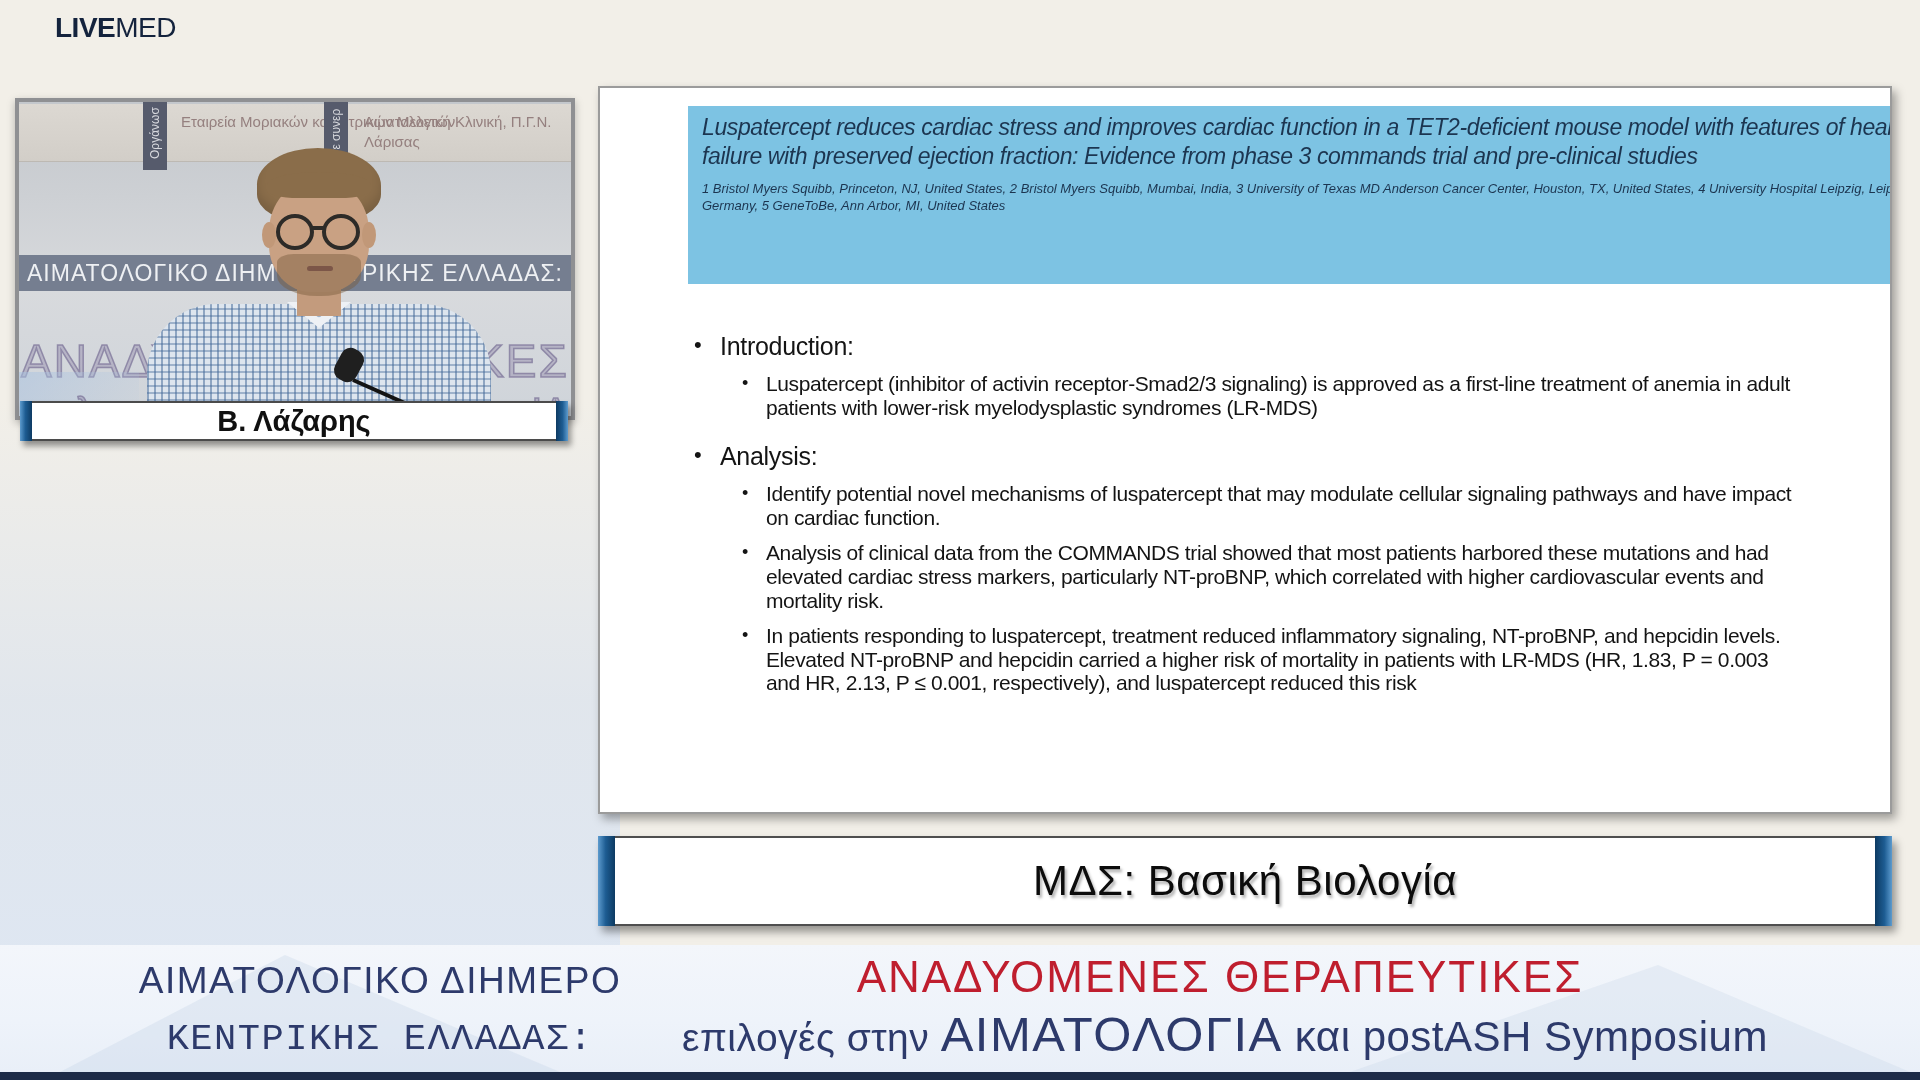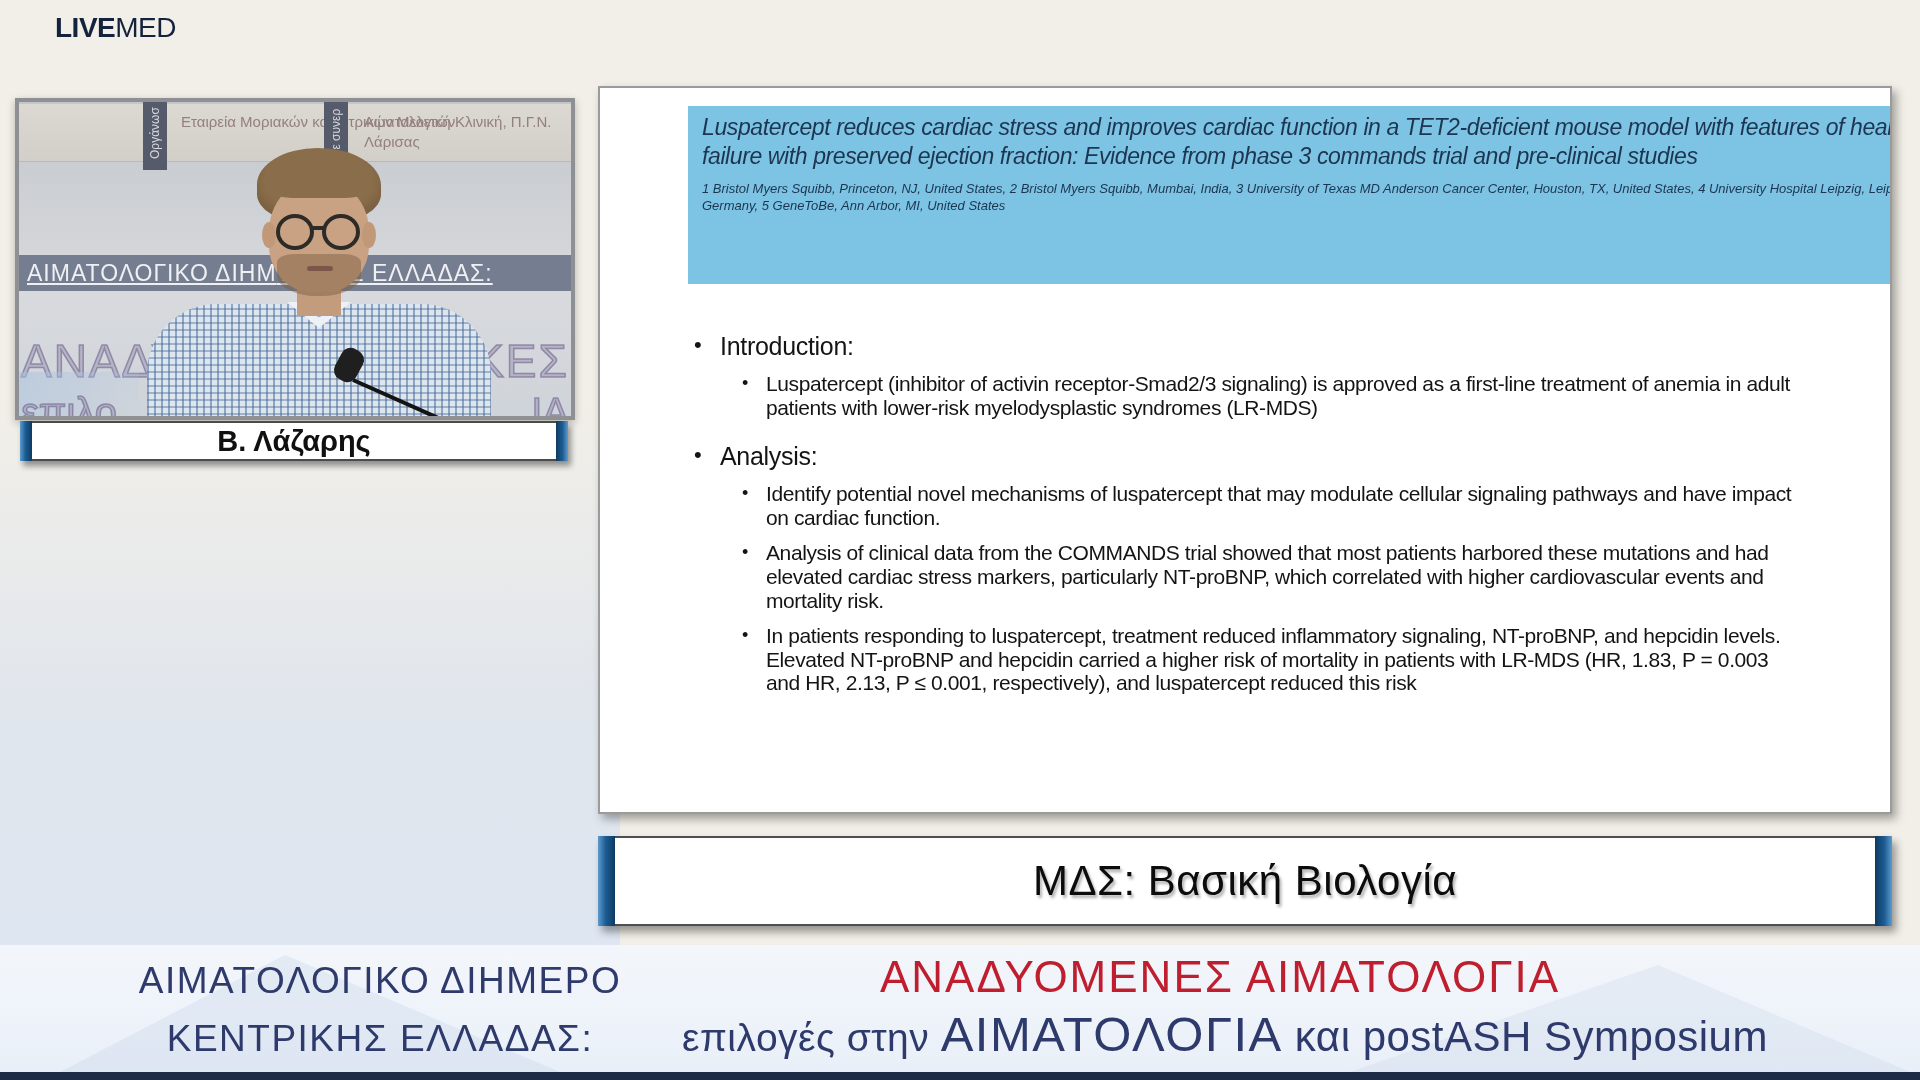--- a/index.html
+++ b/index.html
@@ -30,21 +30,21 @@
   .v-banner { position:absolute; left:0; top:2px; width:100%; height:58px;
     background:linear-gradient(180deg,#dcd8d2 0%, #d2cec8 100%); border-bottom:1px solid #bdb9b3; }
   .v-tab { position:absolute; top:-6px; width:24px; height:74px; background:#565b6c; color:#d8d9de;
     font-size:12px; display:flex; align-items:center; justify-content:center;
     writing-mode:vertical-rl; transform:rotate(180deg); overflow:hidden; }
   .v-tab1 { left:124px; } .v-tab2 { left:305px; }
   .v-org { position:absolute; top:10px; font-size:15px; line-height:1.35; color:#95807f; }
   .v-org1 { left:162px; } .v-org2 { left:345px; }
   .v-band { position:absolute; left:0; top:153px; width:100%; height:36px; background:#757e90;
     color:#eef0f3; font-size:23px; letter-spacing:1px; display:flex; align-items:center;
-    justify-content:flex-start; padding:0 8px;text-decoration:underline; }
+    justify-content:space-between; padding:0 8px; }
   .v-ghost { position:absolute; left:0; width:100%; display:flex; justify-content:space-between;
     padding:0 2px; color:rgba(146,138,170,0.45); -webkit-text-stroke:1.5px rgba(126,117,153,0.75); }
   .v-ghost1 { top:232px; font-size:46px; letter-spacing:2px; }
   .v-ghost2 { top:288px; font-size:40px; }
   .v-corner { position:absolute; left:0; top:270px; width:120px; height:52px;
     background:linear-gradient(135deg, rgba(170,195,225,0.55), rgba(170,195,225,0)); }
 
   
   .p-hair { position:absolute; left:238px; top:46px; width:124px; height:74px; background:#8a6d4a;
     border-radius:52% 54% 40% 40%; box-shadow:inset 0 -8px 10px rgba(0,0,0,0.12); }
@@ -69,21 +69,21 @@
       repeating-linear-gradient(90deg, rgba(64,102,150,0.50) 0 2px, rgba(0,0,0,0) 2px 7px),
       repeating-linear-gradient(0deg, rgba(64,102,150,0.40) 0 2px, rgba(0,0,0,0) 2px 7px); }
   .p-collar { position:absolute; left:268px; top:200px; width:64px; height:26px; background:#eef1f5;
     clip-path:polygon(0 0, 50% 100%, 100% 0, 80% 0, 50% 62%, 20% 0); }
   .p-mic-head { position:absolute; left:318px; top:246px; width:24px; height:34px; background:#1f1f1f;
     border-radius:10px; transform:rotate(28deg); }
   .p-mic-arm { position:absolute; left:334px; top:276px; width:170px; height:4px; background:#141414;
     transform:rotate(24deg); transform-origin:left center; }
 
   
-  .plate { position:absolute; left:20px; top:421px; width:548px; height:40px; background:#ffffff;
+  .plate { position:absolute; left:20px; top:401px; width:548px; height:40px; background:#ffffff;
     border:2px solid #4b4b4b; box-shadow:3px 5px 6px rgba(0,0,0,0.40);
     display:flex; align-items:center; justify-content:center; }
   .plate .cap { position:absolute; top:-2px; width:12px; height:40px;
     background:linear-gradient(90deg,#5d9bce 0%, #1d5c92 45%, #0d3a62 100%); }
   .plate .cap-l { left:-2px; } .plate .cap-r { right:-2px; transform:scaleX(-1); }
   .plate-text { font-size:29px; font-weight:700; color:#101010; }
 
   
   .slide { position:absolute; left:598px; top:86px; width:1294px; height:728px; background:#ffffff;
     border:2px solid #9b9b9b; box-shadow:4px 5px 9px rgba(0,0,0,0.35); overflow:hidden; }
@@ -106,21 +106,21 @@
   .slide-bar .cap { position:absolute; top:-2px; width:17px; height:90px;
     background:linear-gradient(90deg,#5d9bce 0%, #1d5c92 45%, #0d3a62 100%); }
   .slide-bar .cap-l { left:-2px; } .slide-bar .cap-r { right:-2px; transform:scaleX(-1); }
   .slide-bar-text { font-size:42px; color:#0c0c0c; letter-spacing:0.5px;
     text-shadow:2px 3px 3px rgba(0,0,0,0.30); }
 
   
   .f-left1 { position:absolute; left:120px; top:960px; width:520px; text-align:center;
     font-size:37px; color:#2d3a6b; letter-spacing:1.5px; }
   .f-left2 { position:absolute; left:120px; top:1018px; width:520px; text-align:center;
-    font-size:37px; color:#2d3a6b; letter-spacing:1.5px; }
+    font-size:37px; color:#2d3a6b; letter-spacing:1.5px;font-family:Liberation Mono, monospace; }
   .f-right1 { position:absolute; left:820px; top:952px; width:800px; text-align:center;
     font-size:44px; color:#bf1e2e; letter-spacing:2px; }
   .f-right2 { position:absolute; left:610px; top:1006px; width:1230px; text-align:center;
     color:#2d3a6b; white-space:nowrap; }
   .f-right2 .sm { font-size:39px; letter-spacing:0.5px; }
   .f-right2 .lg { font-size:49px; letter-spacing:1.5px; }
   .f-right2 .md { font-size:42px; letter-spacing:0.5px; }
 </style>
 </head>
 <body>
@@ -199,18 +199,18 @@
   </div>
 
   <div class="slide-bar">
     <div class="cap cap-l"></div>
     <div class="slide-bar-text">ΜΔΣ: Βασική Βιολογία</div>
     <div class="cap cap-r"></div>
   </div>
 
   <div class="f-left1">ΑΙΜΑΤΟΛΟΓΙΚΟ ΔΙΗΜΕΡΟ</div>
   <div class="f-left2">ΚΕΝΤΡΙΚΗΣ ΕΛΛΑΔΑΣ:</div>
-  <div class="f-right1">ΑΝΑΔΥΟΜΕΝΕΣ ΑΙΜΑΤΟΛΟΓΙΑ</div>
+  <div class="f-right1">ΑΝΑΔΥΟΜΕΝΕΣ ΘΕΡΑΠΕΥΤΙΚΕΣ</div>
   <div class="f-right2">
     <span class="sm">επιλογές στην </span><span class="lg">ΑΙΜΑΤΟΛΟΓΙΑ</span><span class="md"> και postASH Symposium</span>
   </div>
 
 </div>
 
 </body></html>

